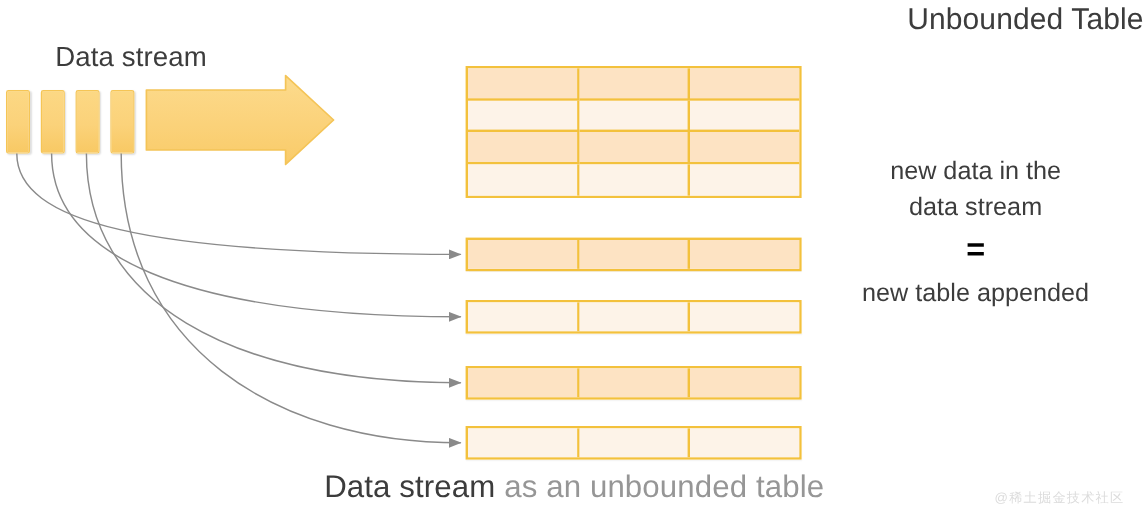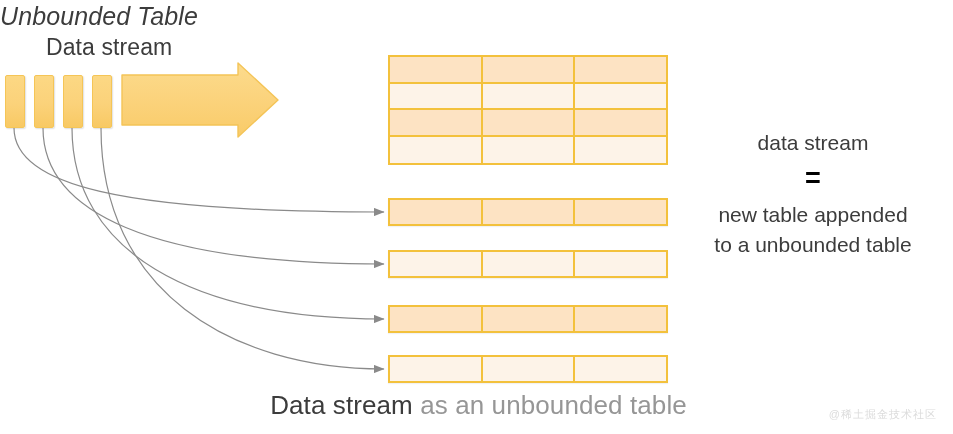--- a/index.html
+++ b/index.html
@@ -24,24 +24,23 @@
     position: absolute;
     color: #3a3a3a;
     font-weight: 300;
     white-space: nowrap;
     letter-spacing: .1px;
   }
 
   #title-unbounded-table {
     left: 0; right: 0;
     top: 2px;
-    text-align: left;
+    text-align: right;
     font-size: 25px;
     color: #3c3c3c;
-    font-style: italic;
   }
 
   #label-data-stream {
     left: 46px;
     top: 34px;
     font-size: 23px;
     color: #3c3c3c;
   }
 
   #caption-bottom {
@@ -240,23 +239,23 @@
     </defs>
     <g fill="none" stroke="#8a8a8a" stroke-width="1.2" marker-end="url(#ah)">
       <path d="M14,128 C14,185 120,212 384,212"></path>
       <path d="M43,128 C43,212 150,264 384,264"></path>
       <path d="M72,128 C72,250 190,319 384,319"></path>
       <path d="M101,128 C101,290 230,369 384,369"></path>
     </g>
   </svg>
 
   <div id="equation-block">
+    <div class="eq-line">new data in the</div>
     <div class="eq-line">data stream</div>
     <div class="eq-sign">=</div>
     <div class="eq-line">new table appended</div>
-    <div class="eq-line">to a unbounded table</div>
   </div>
 
   <div class="txt" id="caption-bottom"><span>Data stream </span><span class="fade">as an unbounded table</span></div>
 
   <div id="watermark">@稀土掘金技术社区</div>
 
 </div>
 
 </body></html>

